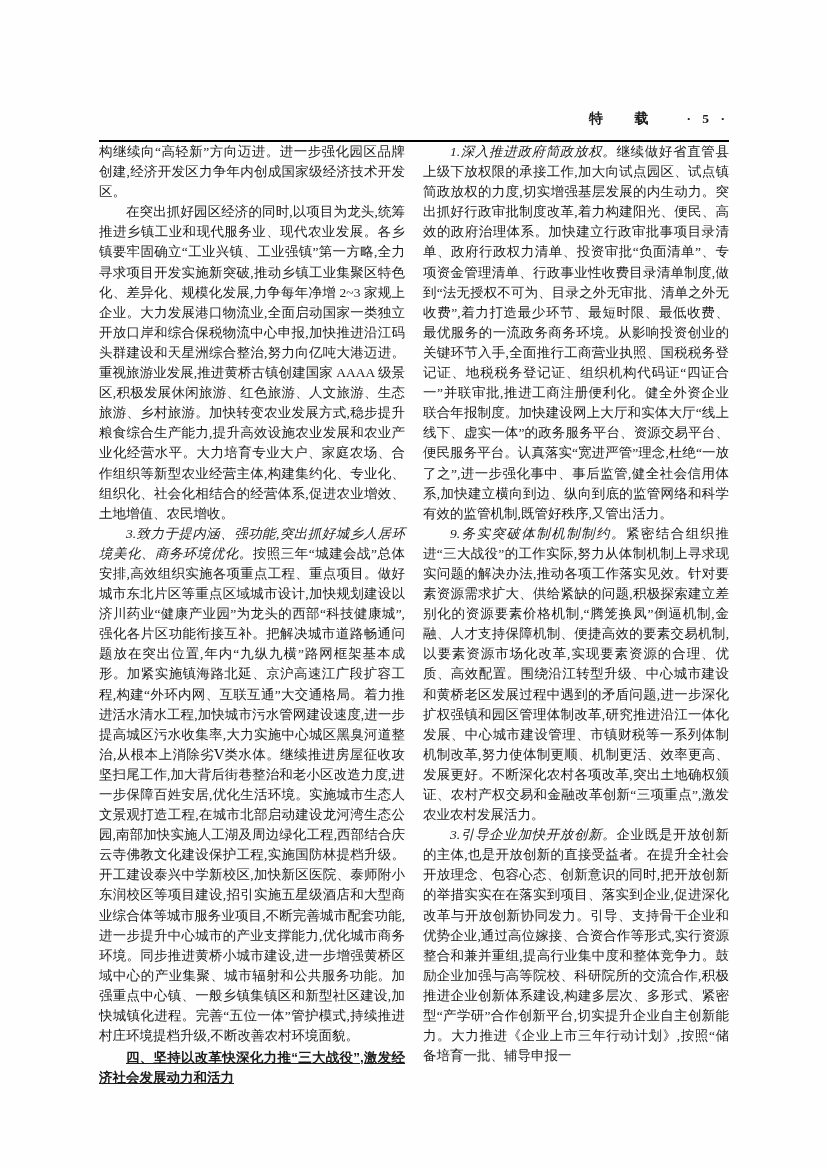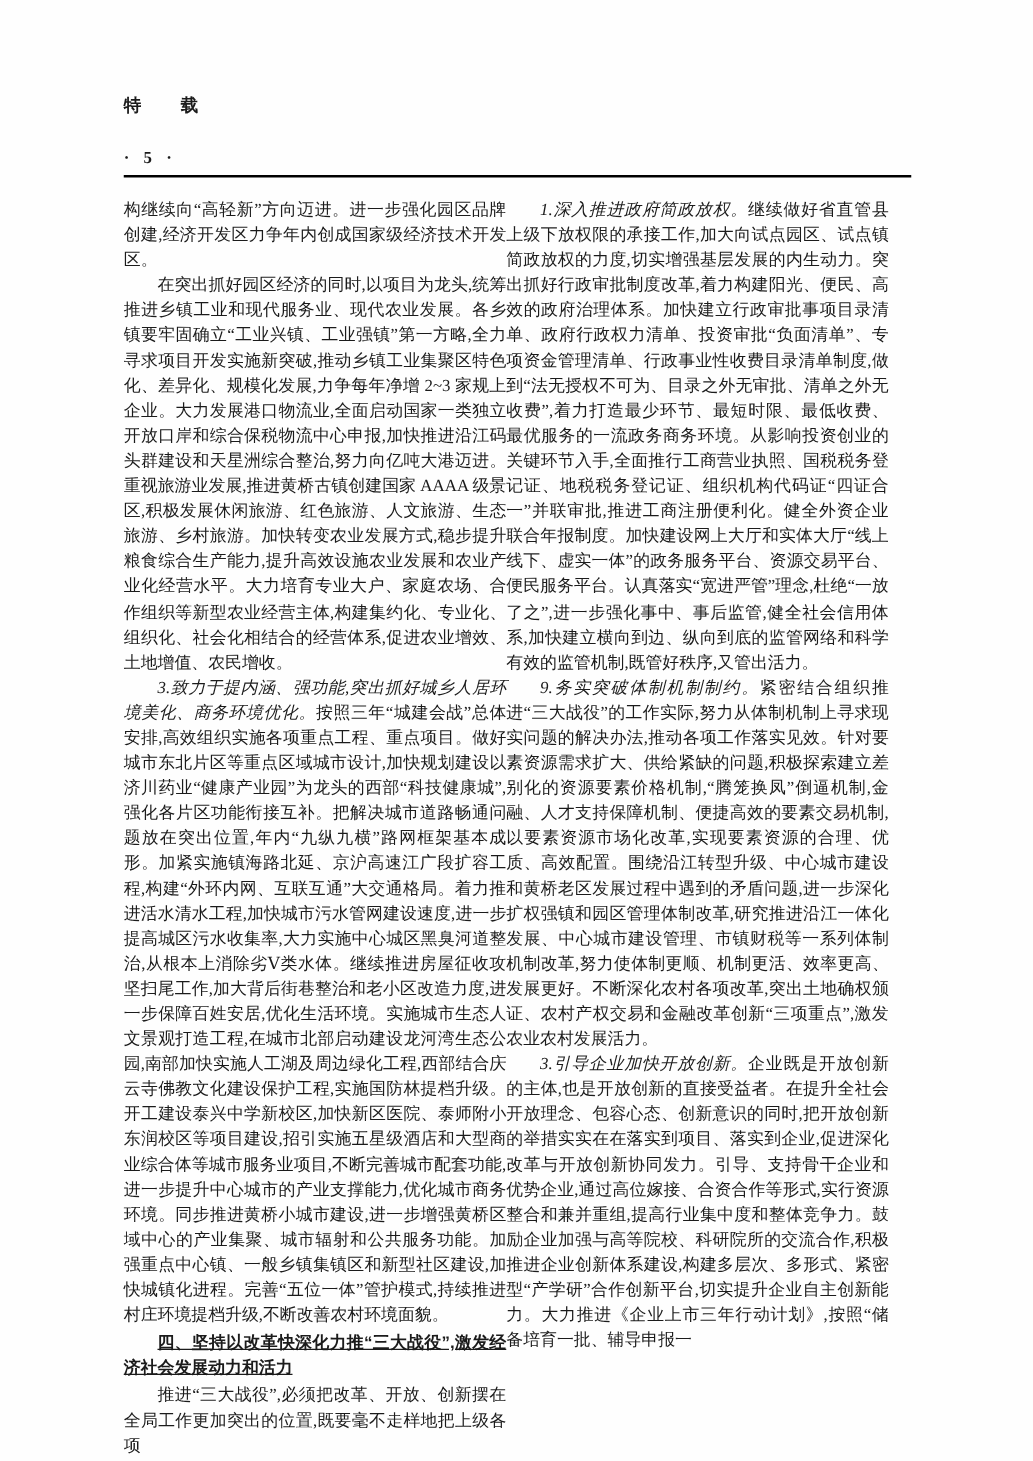--- a/index.html
+++ b/index.html
@@ -17,40 +17,40 @@
     box-sizing: border-box;
     padding: 110px 97px 0 99px;
     overflow: hidden;
   }
   .page-header {
     display: flex;
     justify-content: flex-end;
     align-items: baseline;
     gap: 24px;
     height: 24px;
-    flex-direction: column;
   }
   .section-label {
     font-weight: bold;
     font-size: 14px;
     letter-spacing: 14px;
   }
   .page-number {
     font-weight: bold;
     font-size: 13.5px;
     letter-spacing: 4px;
   }
   .header-rule {
     border: none;
     border-top: 2.5px solid #000;
     margin: 6px 0 0 0;
   }
   .columns {
     display: flex;
-    margin-top: 16px;
+    gap: 18px;
+    margin-top: 0;
   }
   .col {
     width: 306px;
     font-size: 13.5px;
     line-height: 20.1px;
     text-align: justify;
     text-justify: inter-ideograph;
   }
   .col p {
     margin: 0;
@@ -77,21 +77,20 @@
     <span class="section-label">特 载</span>
     <span class="page-number">· 5 ·</span>
   </div>
   <hr class="header-rule">
   <div class="columns">
     <div class="col">
         <p class="continuation">构继续向“高轻新”方向迈进。进一步强化园区品牌创建,经济开发区力争年内创成国家级经济技术开发区。</p>
         <p class="body">在突出抓好园区经济的同时,以项目为龙头,统筹推进乡镇工业和现代服务业、现代农业发展。各乡镇要牢固确立“工业兴镇、工业强镇”第一方略,全力寻求项目开发实施新突破,推动乡镇工业集聚区特色化、差异化、规模化发展,力争每年净增 2~3 家规上企业。大力发展港口物流业,全面启动国家一类独立开放口岸和综合保税物流中心申报,加快推进沿江码头群建设和天星洲综合整治,努力向亿吨大港迈进。重视旅游业发展,推进黄桥古镇创建国家 AAAA 级景区,积极发展休闲旅游、红色旅游、人文旅游、生态旅游、乡村旅游。加快转变农业发展方式,稳步提升粮食综合生产能力,提升高效设施农业发展和农业产业化经营水平。大力培育专业大户、家庭农场、合作组织等新型农业经营主体,构建集约化、专业化、组织化、社会化相结合的经营体系,促进农业增效、土地增值、农民增收。</p>
         <p class="body"><span class="lead">3.致力于提内涵、强功能,突出抓好城乡人居环境美化、商务环境优化。</span>按照三年“城建会战”总体安排,高效组织实施各项重点工程、重点项目。做好城市东北片区等重点区域城市设计,加快规划建设以济川药业“健康产业园”为龙头的西部“科技健康城”,强化各片区功能衔接互补。把解决城市道路畅通问题放在突出位置,年内“九纵九横”路网框架基本成形。加紧实施镇海路北延、京沪高速江广段扩容工程,构建“外环内网、互联互通”大交通格局。着力推进活水清水工程,加快城市污水管网建设速度,进一步提高城区污水收集率,大力实施中心城区黑臭河道整治,从根本上消除劣Ⅴ类水体。继续推进房屋征收攻坚扫尾工作,加大背后街巷整治和老小区改造力度,进一步保障百姓安居,优化生活环境。实施城市生态人文景观打造工程,在城市北部启动建设龙河湾生态公园,南部加快实施人工湖及周边绿化工程,西部结合庆云寺佛教文化建设保护工程,实施国防林提档升级。开工建设泰兴中学新校区,加快新区医院、泰师附小东润校区等项目建设,招引实施五星级酒店和大型商业综合体等城市服务业项目,不断完善城市配套功能,进一步提升中心城市的产业支撑能力,优化城市商务环境。同步推进黄桥小城市建设,进一步增强黄桥区域中心的产业集聚、城市辐射和公共服务功能。加强重点中心镇、一般乡镇集镇区和新型社区建设,加快城镇化进程。完善“五位一体”管护模式,持续推进村庄环境提档升级,不断改善农村环境面貌。</p>
         <p class="heading">四、坚持以改革快深化力推“三大战役”,激发经济社会发展动力和活力</p>
-        <p class="body">推进“三大战役”,必须把改革、开放、创新摆在全局工作更加突出的位置,既要毫不走样地把上级各项</p>
       </div>
     <div class="col">
         <p class="body"><span class="lead">1.深入推进政府简政放权。</span>继续做好省直管县上级下放权限的承接工作,加大向试点园区、试点镇简政放权的力度,切实增强基层发展的内生动力。突出抓好行政审批制度改革,着力构建阳光、便民、高效的政府治理体系。加快建立行政审批事项目录清单、政府行政权力清单、投资审批“负面清单”、专项资金管理清单、行政事业性收费目录清单制度,做到“法无授权不可为、目录之外无审批、清单之外无收费”,着力打造最少环节、最短时限、最低收费、最优服务的一流政务商务环境。从影响投资创业的关键环节入手,全面推行工商营业执照、国税税务登记证、地税税务登记证、组织机构代码证“四证合一”并联审批,推进工商注册便利化。健全外资企业联合年报制度。加快建设网上大厅和实体大厅“线上线下、虚实一体”的政务服务平台、资源交易平台、便民服务平台。认真落实“宽进严管”理念,杜绝“一放了之”,进一步强化事中、事后监管,健全社会信用体系,加快建立横向到边、纵向到底的监管网络和科学有效的监管机制,既管好秩序,又管出活力。</p>
         <p class="body"><span class="lead">9.务实突破体制机制制约。</span>紧密结合组织推进“三大战役”的工作实际,努力从体制机制上寻求现实问题的解决办法,推动各项工作落实见效。针对要素资源需求扩大、供给紧缺的问题,积极探索建立差别化的资源要素价格机制,“腾笼换凤”倒逼机制,金融、人才支持保障机制、便捷高效的要素交易机制,以要素资源市场化改革,实现要素资源的合理、优质、高效配置。围绕沿江转型升级、中心城市建设和黄桥老区发展过程中遇到的矛盾问题,进一步深化扩权强镇和园区管理体制改革,研究推进沿江一体化发展、中心城市建设管理、市镇财税等一系列体制机制改革,努力使体制更顺、机制更活、效率更高、发展更好。不断深化农村各项改革,突出土地确权颁证、农村产权交易和金融改革创新“三项重点”,激发农业农村发展活力。</p>
         <p class="body"><span class="lead">3.引导企业加快开放创新。</span>企业既是开放创新的主体,也是开放创新的直接受益者。在提升全社会开放理念、包容心态、创新意识的同时,把开放创新的举措实实在在落实到项目、落实到企业,促进深化改革与开放创新协同发力。引导、支持骨干企业和优势企业,通过高位嫁接、合资合作等形式,实行资源整合和兼并重组,提高行业集中度和整体竞争力。鼓励企业加强与高等院校、科研院所的交流合作,积极推进企业创新体系建设,构建多层次、多形式、紧密型“产学研”合作创新平台,切实提升企业自主创新能力。大力推进《企业上市三年行动计划》,按照“储备培育一批、辅导申报一</p>
       </div>
   </div>
 </div>
 
 </body></html>

